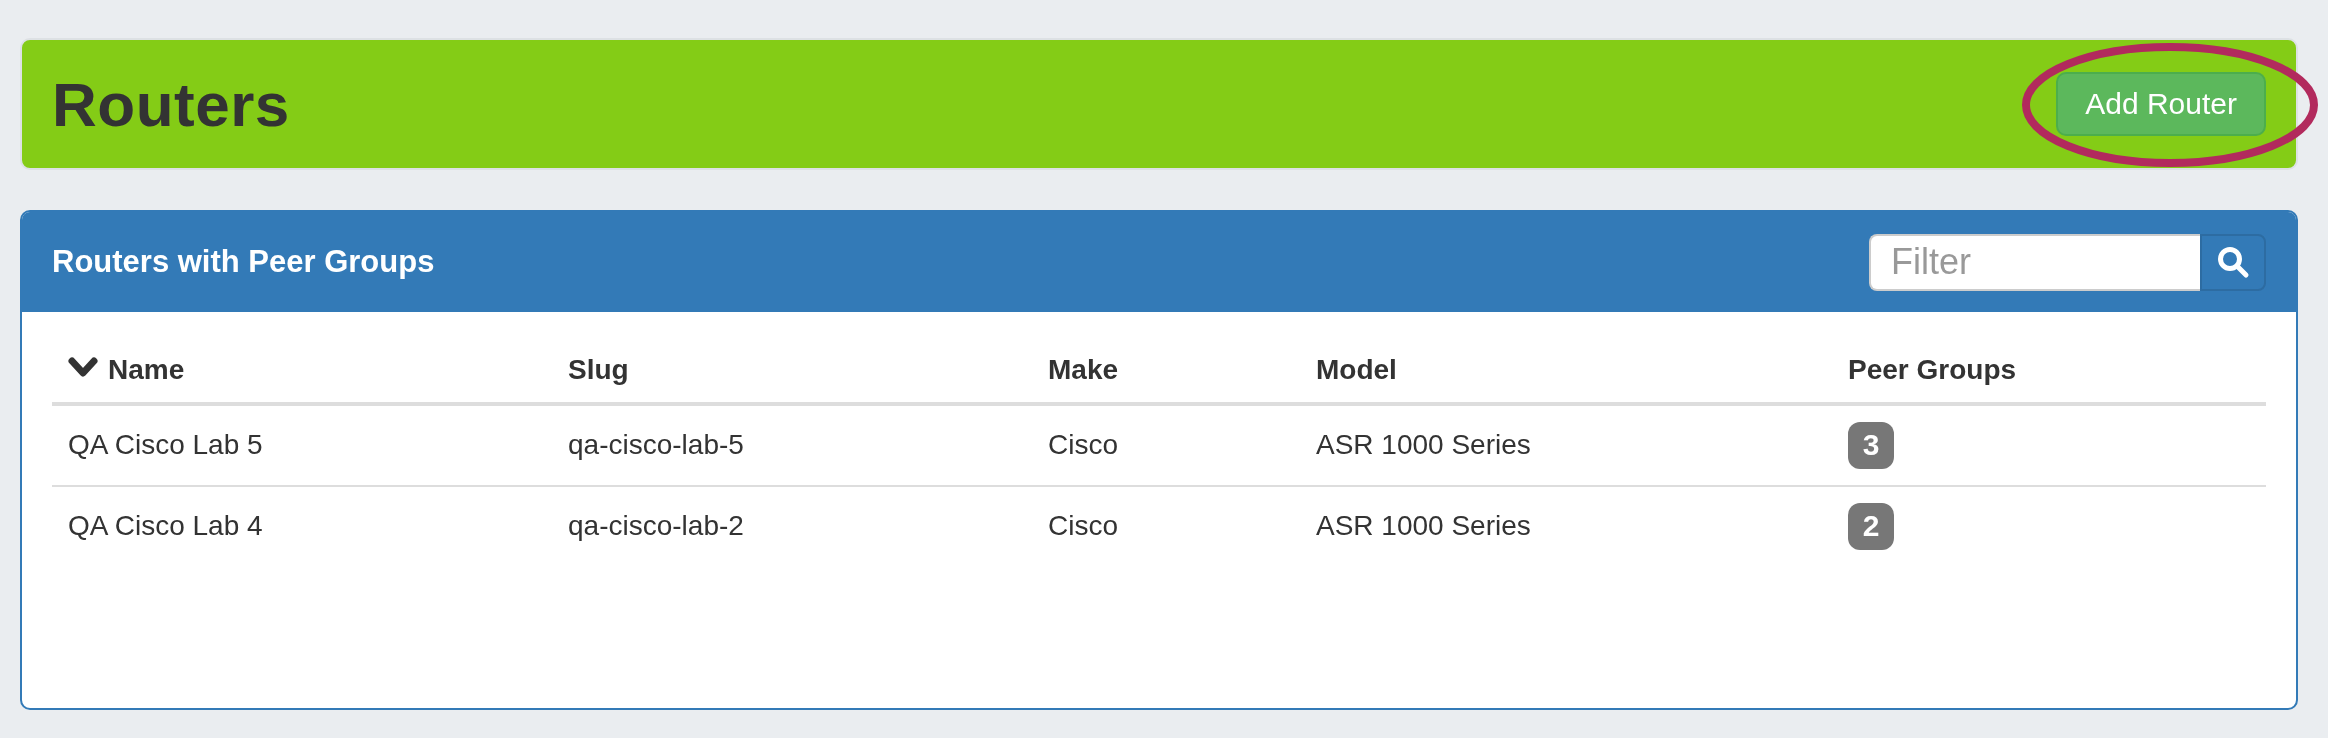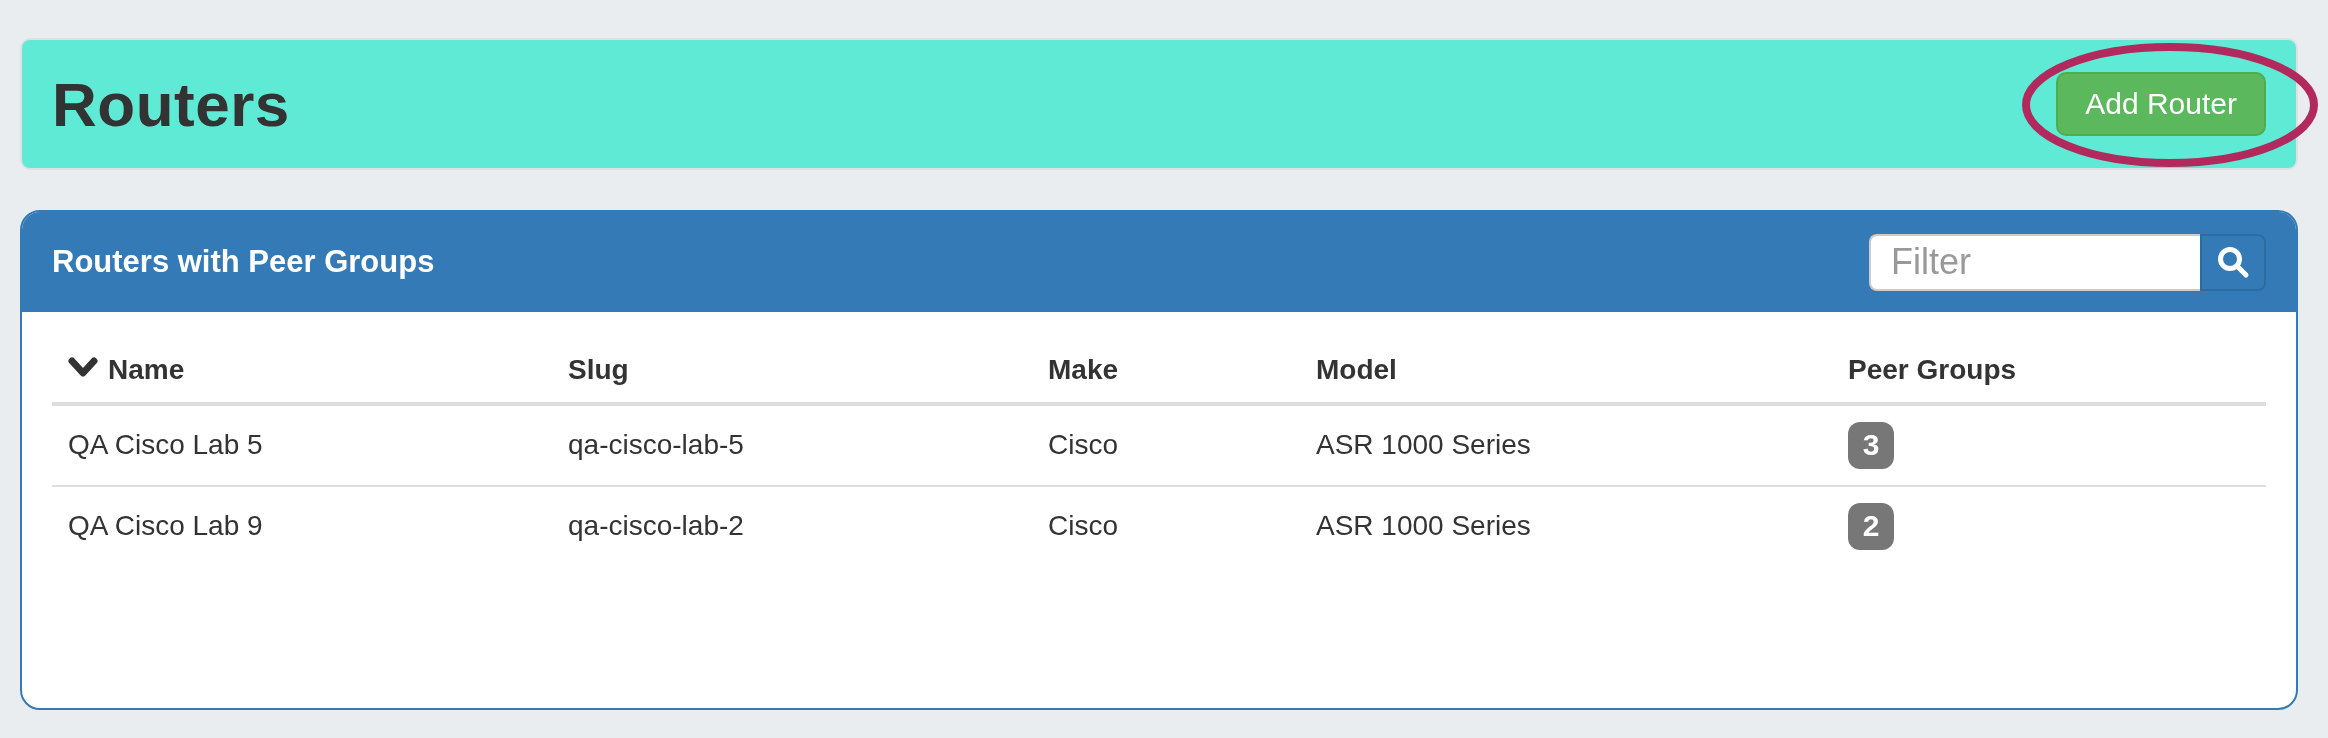--- a/index.html
+++ b/index.html
@@ -9,38 +9,38 @@
     background:#eaedf0;
     position:relative;
     overflow:hidden;
     color:#333;
   }
   .screen { position:absolute; inset:0; }
 
   
   .top-card {
     position:absolute; left:20px; top:38px; width:2278px; height:132px;
-    background:#5eead4; border:2px solid #dde1e4; border-radius:10px;
+    background:#84cc16; border:2px solid #dde1e4; border-radius:10px;
     display:flex; align-items:center; justify-content:space-between;
     padding:0 30px;
   }
   .page-title { font-size:62px; font-weight:bold; color:#333; letter-spacing:0.5px; }
   .btn-add {
     background:#5cb85c; border:2px solid #4cae4c; color:#fff;
     font-size:30px; font-family:inherit;
     height:64px; padding:0 27px; border-radius:10px; cursor:pointer;
   }
 
   
   .annotation { position:absolute; left:2018px; top:38px; width:304px; height:134px; pointer-events:none; }
 
   
   .panel {
     position:absolute; left:20px; top:210px; width:2278px; height:500px;
-    background:#fff; border:2px solid #337ab7; border-radius:20px; overflow:hidden;
+    background:#fff; border:2px solid #337ab7; border-radius:10px; overflow:hidden;
   }
   .panel-heading {
     height:100px; background:#337ab7;
     display:flex; align-items:center; justify-content:space-between;
     padding:0 30px;
   }
   .panel-title { color:#fff; font-size:31px; font-weight:bold; }
 
   .filter-group { display:flex; align-items:stretch; height:57px; }
   .filter-input {
@@ -133,21 +133,21 @@
           <tr class="data-row">
             <td>QA Cisco Lab 5</td>
             <td>qa-cisco-lab-5</td>
             <td>Cisco</td>
             <td>ASR 1000 Series</td>
             <td>
               <span class="badge-count">3</span>
             </td>
           </tr>
           <tr class="data-row">
-            <td>QA Cisco Lab 9</td>
+            <td>QA Cisco Lab 4</td>
             <td>qa-cisco-lab-2</td>
             <td>Cisco</td>
             <td>ASR 1000 Series</td>
             <td>
               <span class="badge-count">2</span>
             </td>
           </tr>
         </tbody>
       </table>
     </div>

